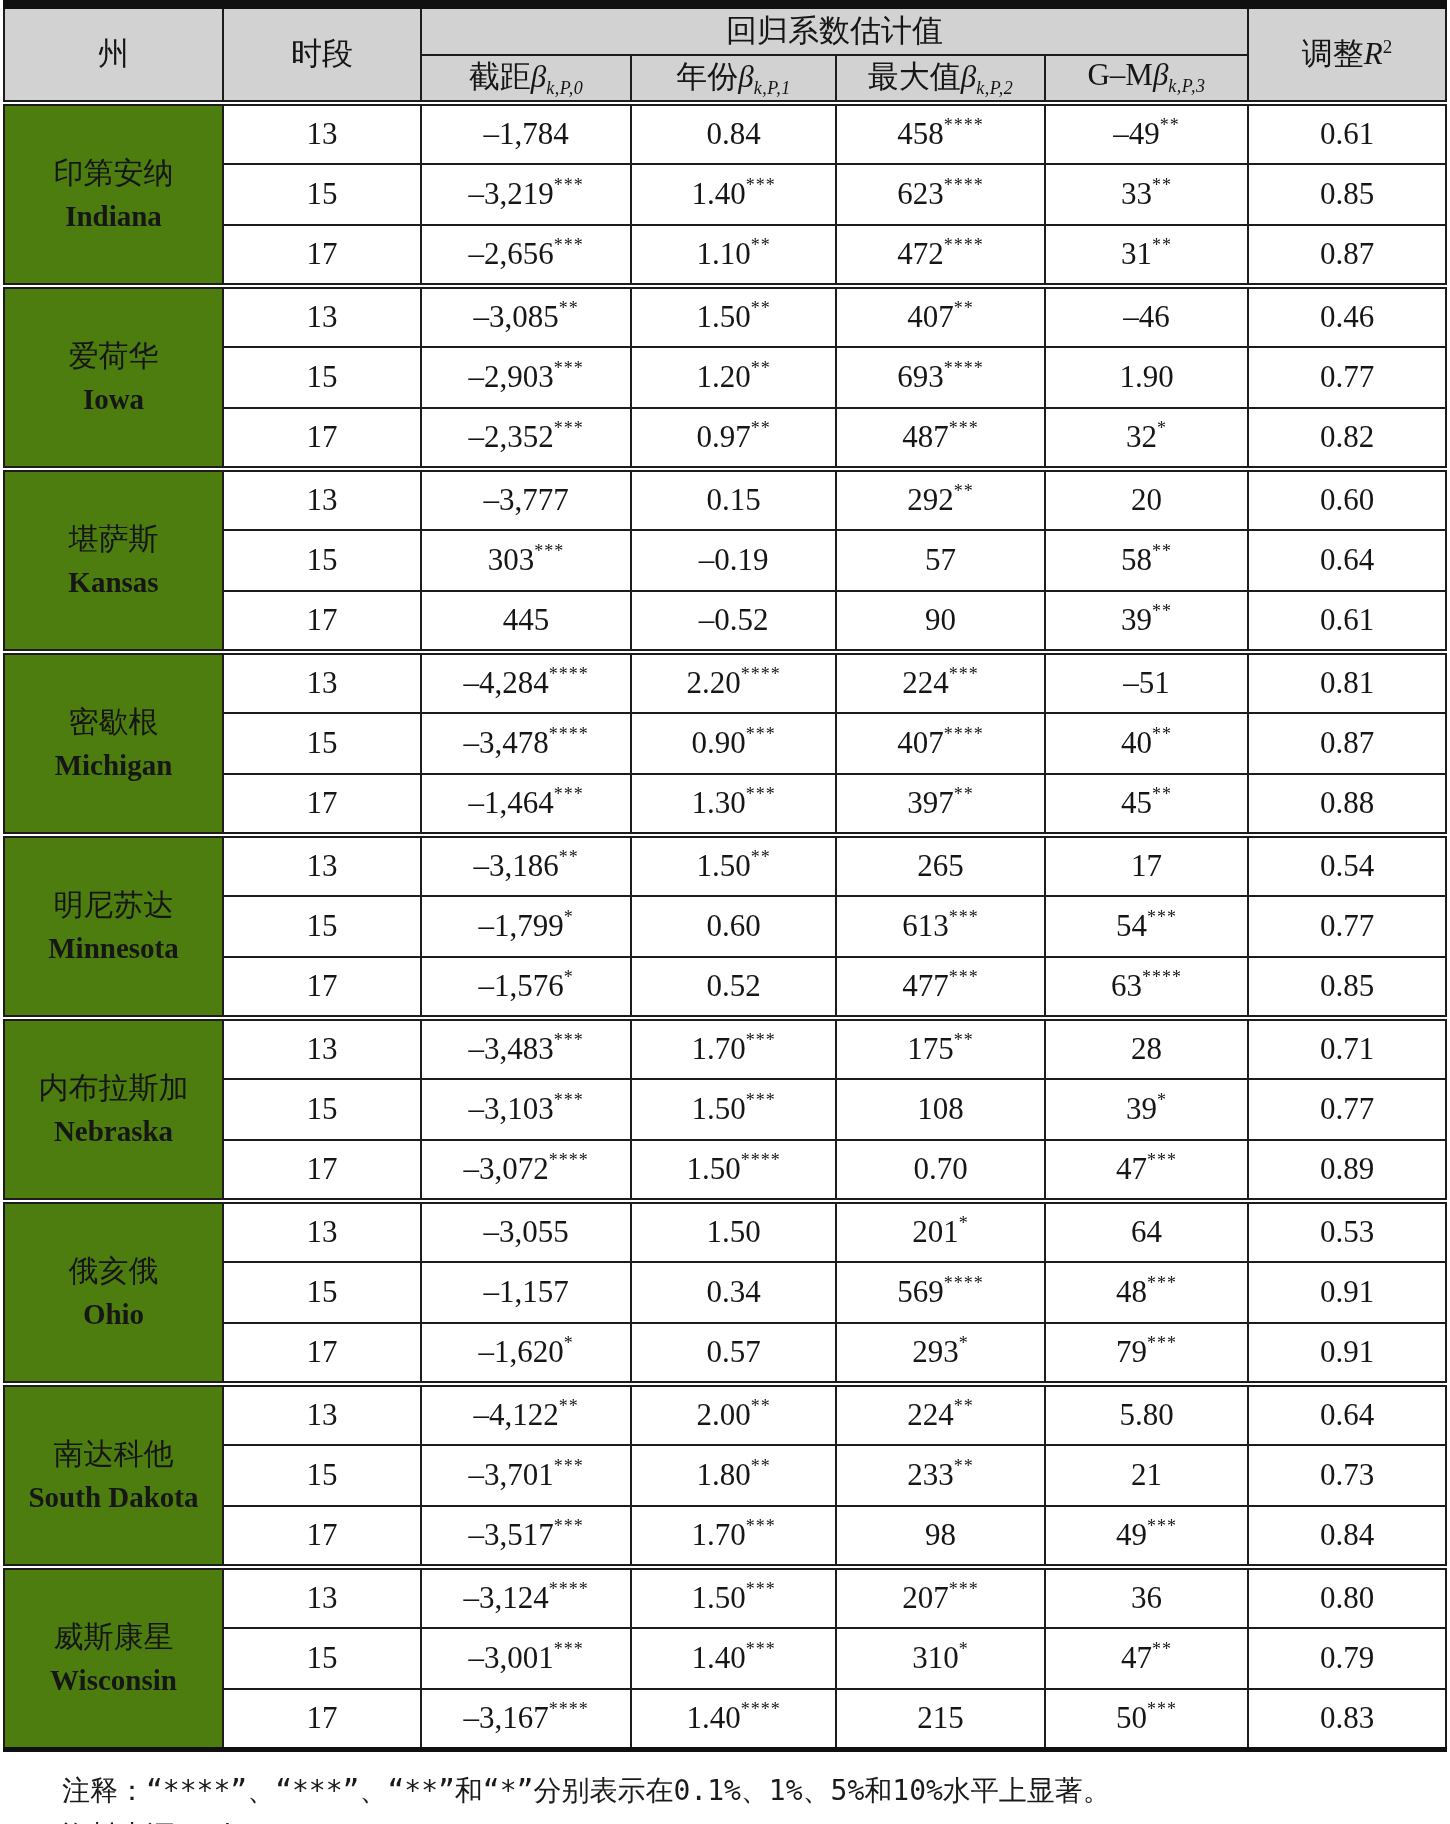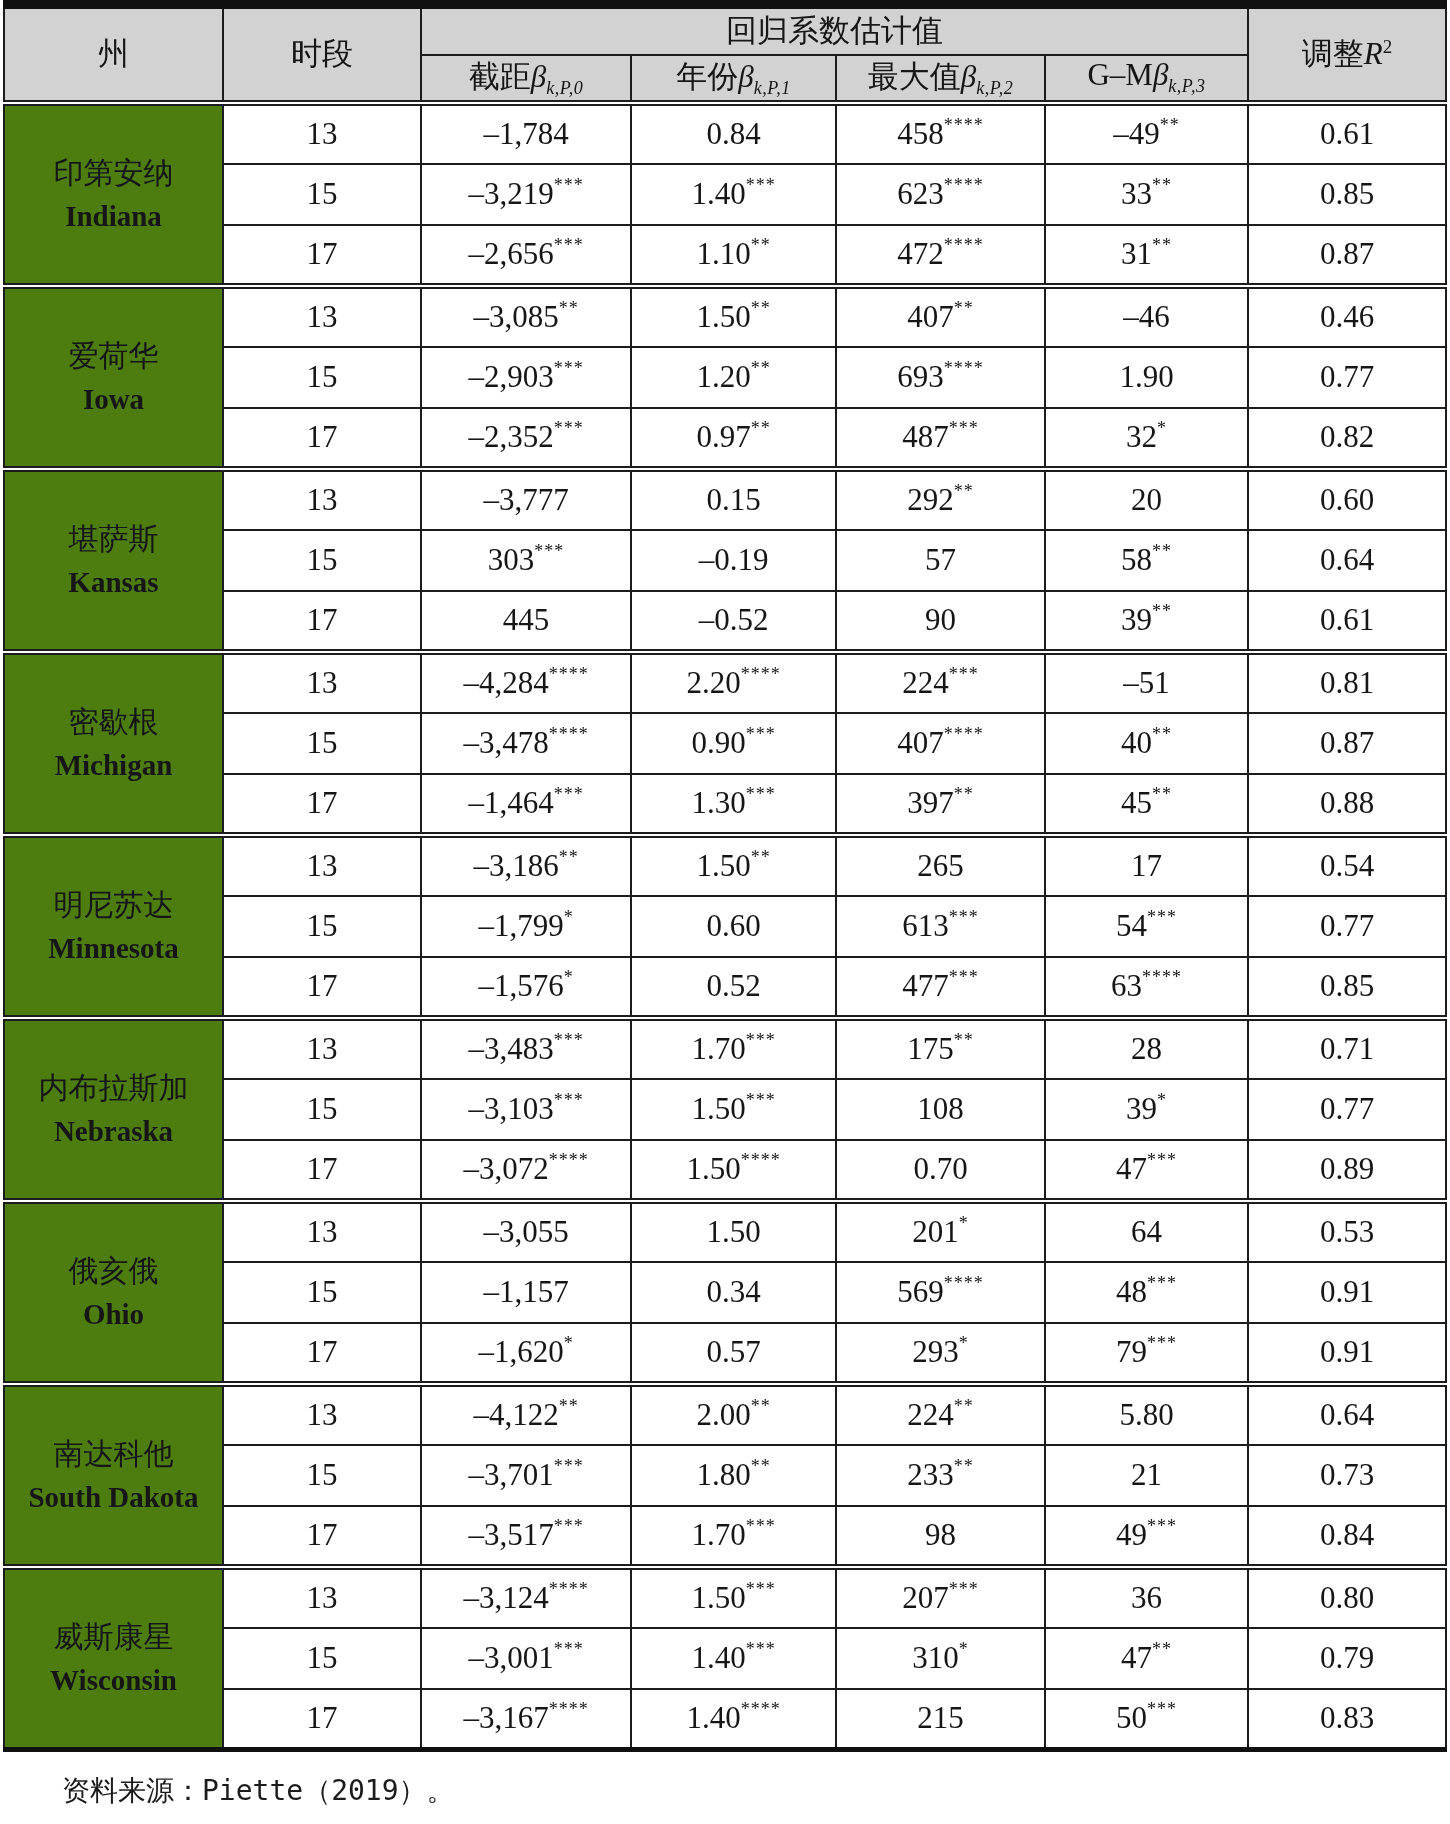--- a/index.html
+++ b/index.html
@@ -345,14 +345,15 @@
     <td class="num"><span>–3,167</span><sup class="stars">****</sup></td>
     <td class="num"><span>1.40</span><sup class="stars">****</sup></td>
     <td class="num"><span>215</span><sup class="stars"></sup></td>
     <td class="num"><span>50</span><sup class="stars">***</sup></td>
     <td class="num">0.83</td>
   </tr>
     </tbody>
 </table>
 
 <div class="footer">
+  <div>注释：“****”、“***”、“**”和“*”分别表示在0.1%、1%、5%和10%水平上显著。</div>
   <div>资料来源：Piette（2019）。</div>
 </div>
 
 </body></html>

